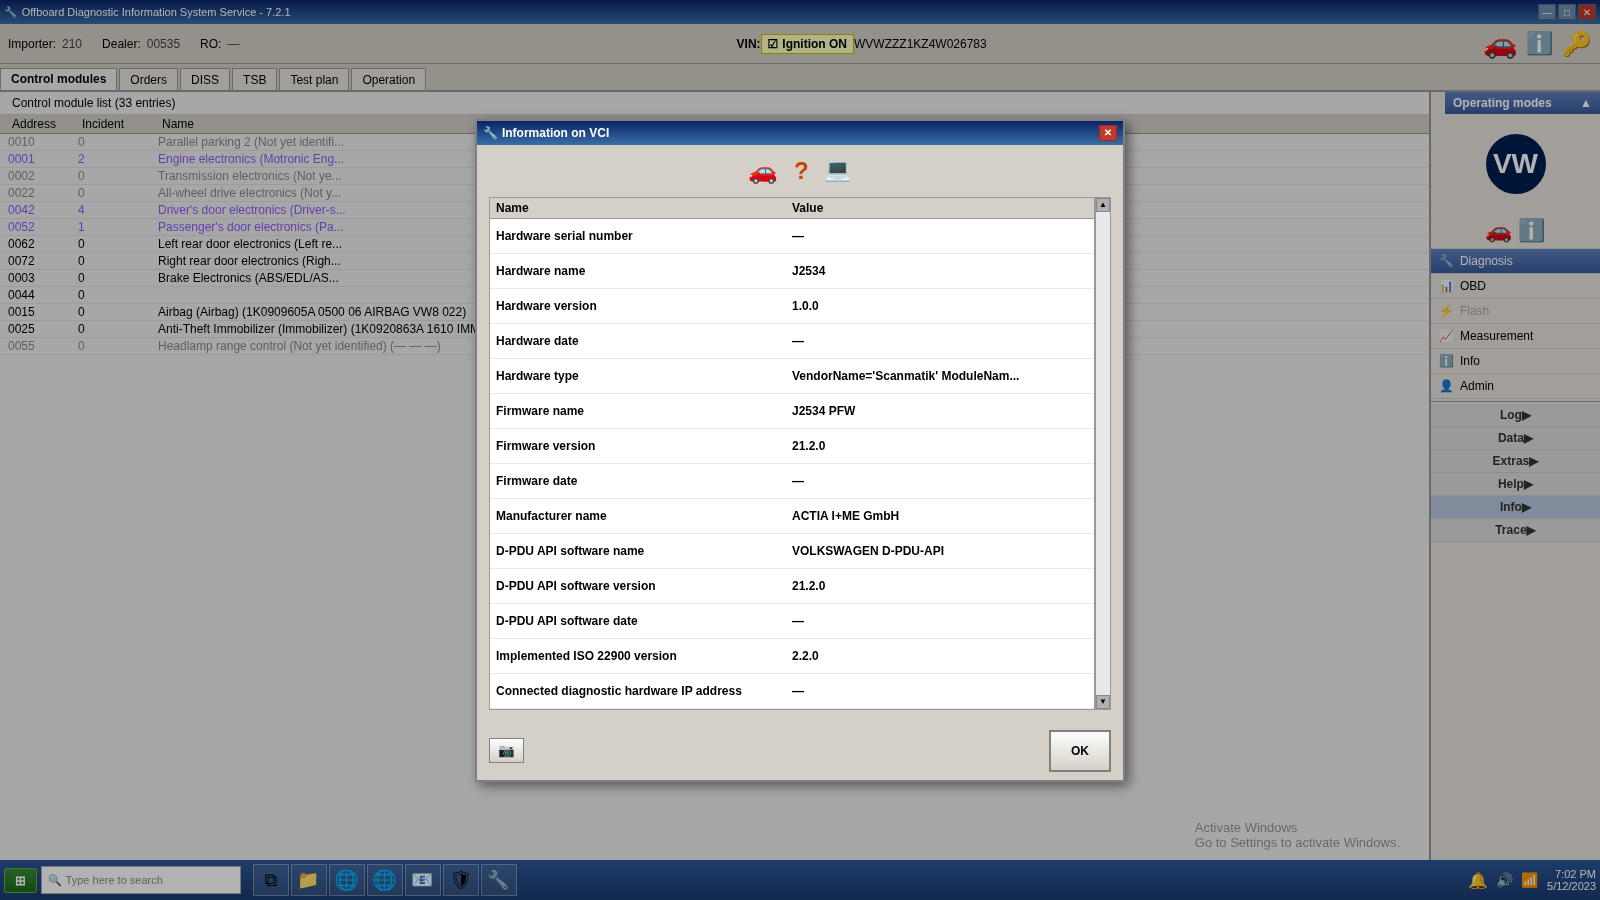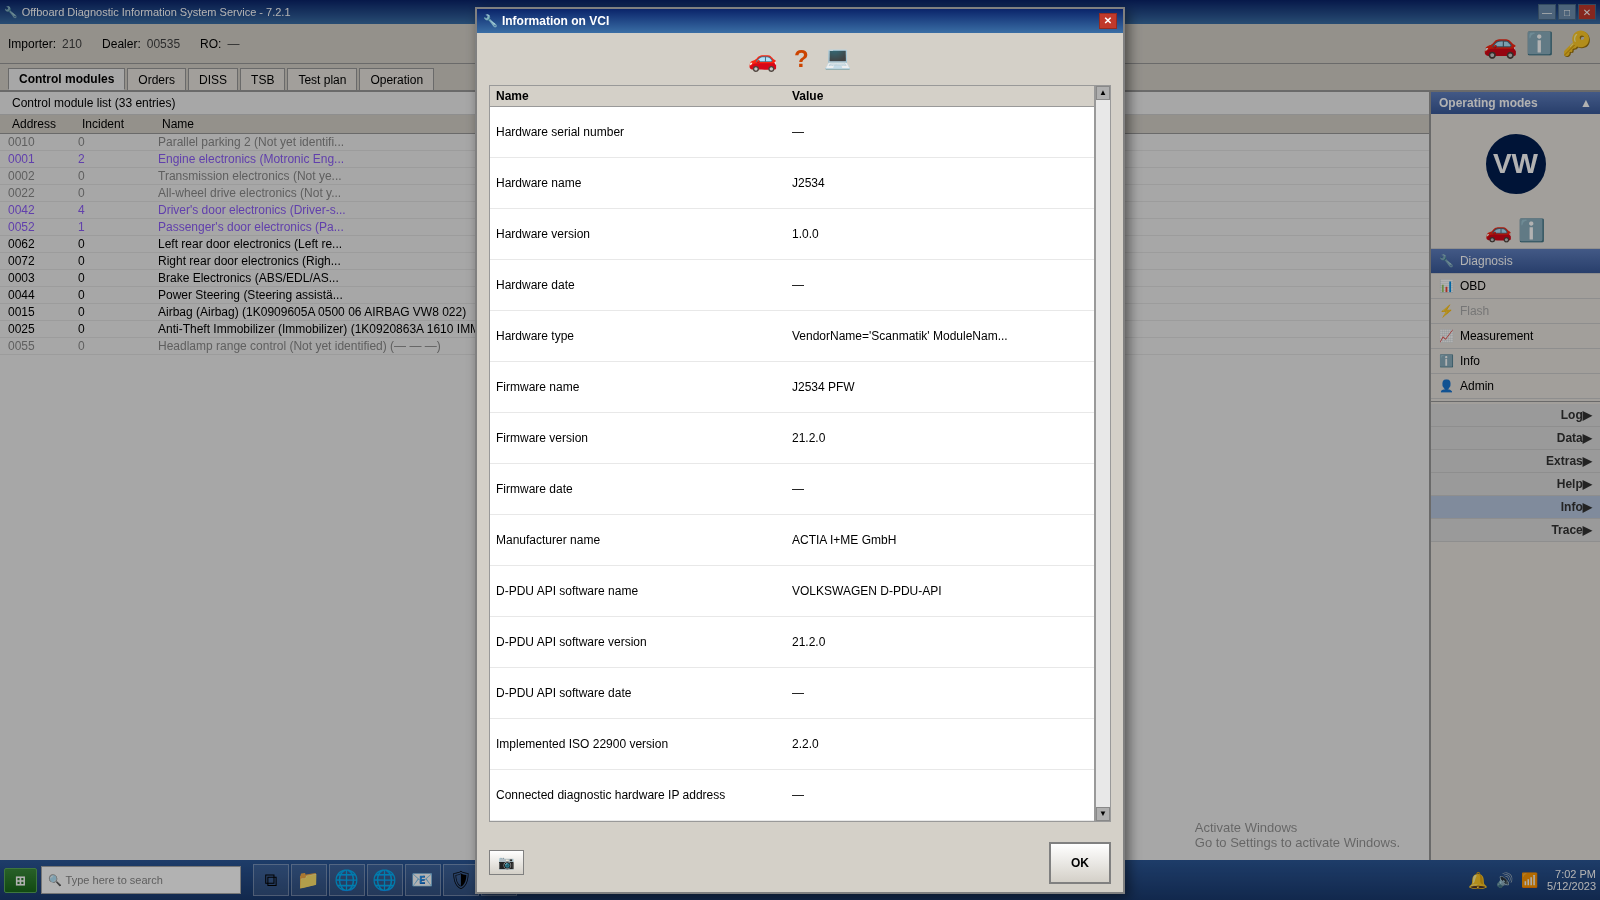--- a/index.html
+++ b/index.html
@@ -75,21 +75,21 @@
       padding: 2px 6px;
       font-weight: bold;
     }
     .vin-value { font-size: 12px; }
 
     
     .nav-tabs {
       background: #d4d0c8;
       display: flex;
       align-items: flex-end;
-      padding: 0 8px;
+      padding: 0 0;
       border-bottom: 2px solid #999;
       height: 28px;
     }
     .nav-tab {
       padding: 2px 10px;
       border: 1px solid #999;
       border-bottom: none;
       background: #e8e4de;
       margin-right: 2px;
       cursor: pointer;
@@ -181,37 +181,37 @@
       display: flex;
       flex-direction: column;
     }
 
     .right-panel-header {
       background: linear-gradient(to bottom, #6080c0, #3a5a9a);
       color: white;
       padding: 4px 8px;
       font-size: 12px;
       font-weight: bold;
-      display: flex; justify-content: space-between; align-items: center;
+      display: flex; justify-content: space-between; align-items: center; margin-left: 14px;
     }
 
     .right-menu-item {
       display: flex; align-items: center; gap: 6px;
       padding: 5px 8px;
       cursor: pointer;
       font-size: 12px;
       border-bottom: 1px solid #ccc;
     }
     .right-menu-item.active {
       background: linear-gradient(to bottom, #6080c0, #3a5a9a);
       color: white;
     }
 
     .right-section {
-      display: flex; align-items: center; justify-content: flex-end;
+      display: flex; align-items: center; justify-content: center;
       padding: 4px 8px;
       font-size: 12px;
       font-weight: bold;
       color: #333;
       cursor: pointer;
       border-bottom: 1px solid #ccc;
       background: #ddd;
     }
 
     .vw-logo {
@@ -275,22 +275,23 @@
       grid-template-columns: 1fr 1fr;
       background: #d4d0c8;
       font-weight: bold;
       padding: 3px 6px;
       border-bottom: 1px solid #999;
     }
 
     .modal-table-row {
       display: grid;
       grid-template-columns: 1fr 1fr;
-      padding: 18px 6px;
+      padding: 10px 6px;
       border-bottom: 1px solid #e8e8e8;
+      font-weight: bold;
     }
 
     .modal-footer {
       display: flex;
       justify-content: space-between;
       align-items: center;
       padding: 8px 12px;
     }
 
     .modal-ok-btn {
@@ -495,21 +496,20 @@
           <span>Right rear door electronics (Righ...</span>
       </div>
       <div class="table-row">
         <span>0003</span>
           <span>0</span>
           <span>Brake Electronics (ABS/EDL/AS...</span>
       </div>
       <div class="table-row">
         <span>0044</span>
           <span>0</span>
-          <span>Power Steering (Steering assistä...</span>
       </div>
       <div class="table-row">
         <span>0015</span>
           <span>0</span>
           <span>Airbag (Airbag) (1K0909605A   0500   06 AIRBAG VW8   022)</span>
       </div>
       <div class="table-row">
         <span>0025</span>
           <span>0</span>
           <span>Anti-Theft Immobilizer (Immobilizer) (1K0920863A   1610   IMMO   3HL)</span>

